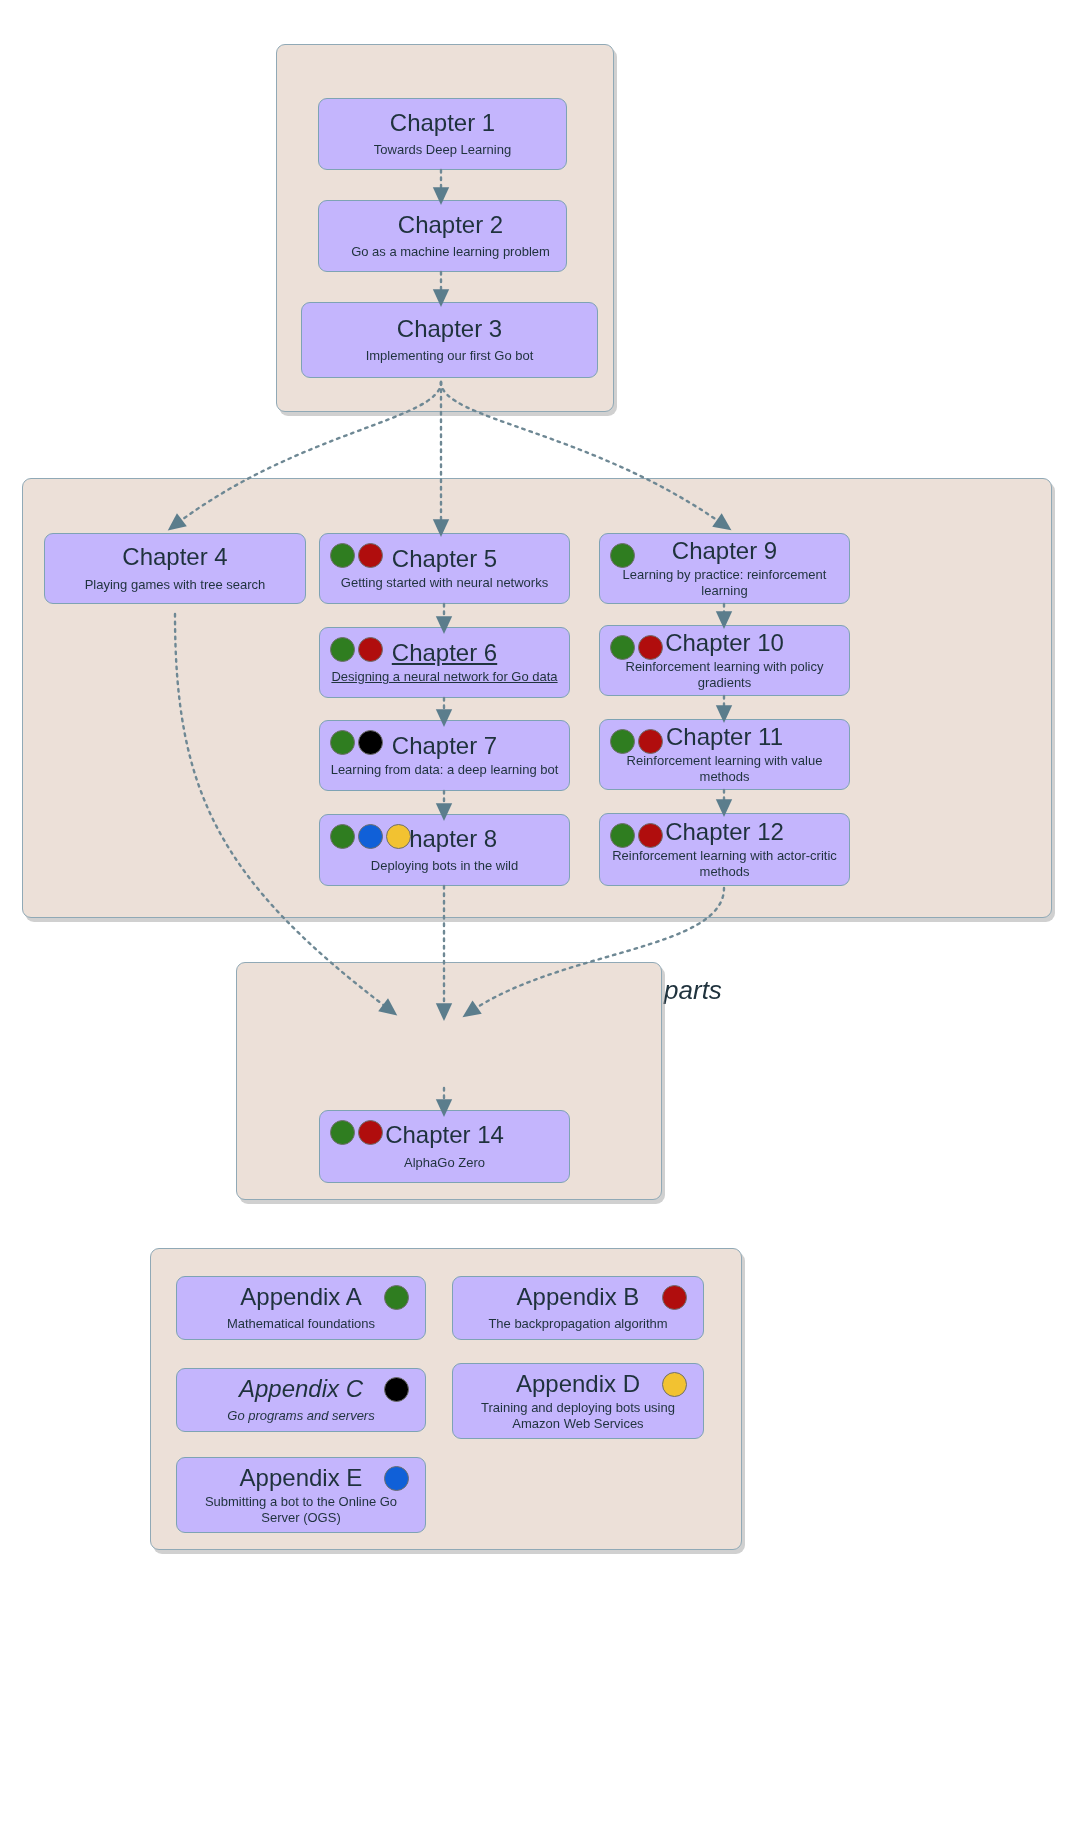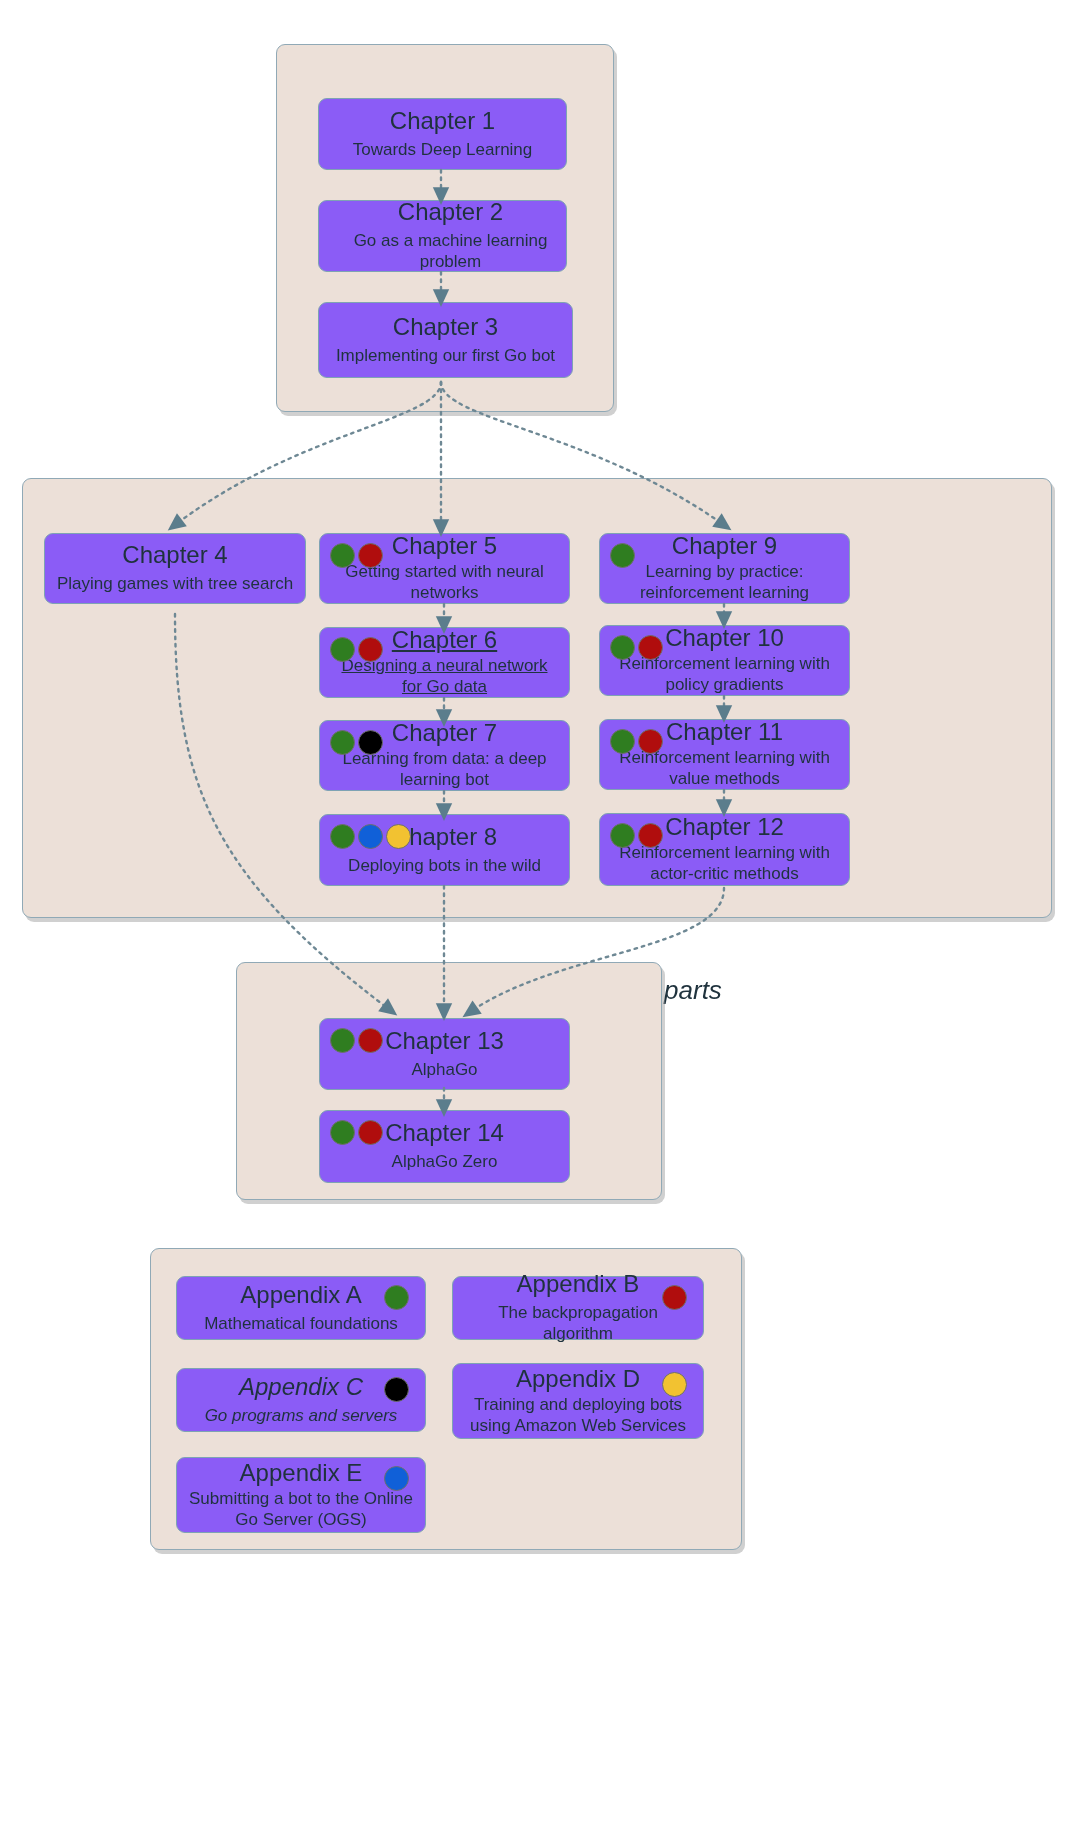--- a/index.html
+++ b/index.html
@@ -24,35 +24,35 @@
     position:absolute;
     font-style:italic;
     font-size:26px;
     color:#1f323d;
     white-space:nowrap;
   }
 
   
   .node{
     position:absolute;
-    background:#8b5cf6;
+    background:#c4b5fd;
     border:1.6px solid #7ea3b4;
     border-radius:9px;
     box-sizing:border-box;
     z-index:3;
     display:flex;flex-direction:column;
     align-items:center;justify-content:center;
     text-align:center;
   }
   .node .ttl{
     font-size:24px;line-height:1.05;color:#1f323d;
     white-space:nowrap;
   }
   .node .sub{
-    font-size:17px;line-height:1.22;color:#1f323d;
+    font-size:13px;line-height:1.22;color:#1f323d;
     margin-top:7px;padding:0 10px;
   }
   .node.tight .sub{margin-top:4px;}
 
   
   .dots{
     position:absolute;display:flex;gap:3px;z-index:6;
     align-items:center;
   }
   .dot{
@@ -111,21 +111,21 @@
   <div class="node" style="left:318px;top:98px;width:249px;height:72px;">
     <div class="ttl">Chapter 1</div>
     <div class="sub">Towards Deep Learning</div>
   </div>
 
   <div class="node" style="left:318px;top:200px;width:249px;height:72px;padding-left:16px;">
     <div class="ttl">Chapter 2</div>
     <div class="sub">Go as a machine learning problem</div>
   </div>
 
-  <div class="node" style="left:318px;top:302px;width:255px;height:76px;">
+  <div class="node" style="left:301px;top:302px;width:297px;height:76px;">
     <div class="ttl">Chapter 3</div>
     <div class="sub">Implementing our first Go bot</div>
   </div>
 
   <div class="cluster" style="left:22px;top:478px;width:1028px;height:438px;"></div>
   <div class="cluster-title" style="left:44px;top:491px;">Part II: Machine learning and game AI</div>
 
   <div class="node" style="left:44px;top:533px;width:262px;height:71px;">
     <div class="ttl">Chapter 4</div>
     <div class="sub">Playing games with tree search</div>
@@ -199,28 +199,20 @@
       <span class="dot d-green"></span>
       <span class="dot d-red"></span>
     </div>
     <div class="ttl">Chapter 12</div>
     <div class="sub">Reinforcement learning with actor-critic methods</div>
   </div>
 
   <div class="cluster" style="left:236px;top:962px;width:424px;height:236px;"></div>
   <div class="cluster-title" style="left:258px;top:975px;">Part III: Greater than the sum of its parts</div>
 
-  <div class="node" style="left:319px;top:1018px;width:251px;height:72px;">
-    <div class="dots" style="left:10px;top:9px;">
-      <span class="dot d-green"></span>
-      <span class="dot d-red"></span>
-    </div>
-    <div class="ttl">Chapter 13</div>
-    <div class="sub">AlphaGo</div>
-  </div>
 
   <div class="node" style="left:319px;top:1110px;width:251px;height:73px;">
     <div class="dots" style="left:10px;top:9px;">
       <span class="dot d-green"></span>
       <span class="dot d-red"></span>
     </div>
     <div class="ttl">Chapter 14</div>
     <div class="sub">AlphaGo Zero</div>
   </div>
 

